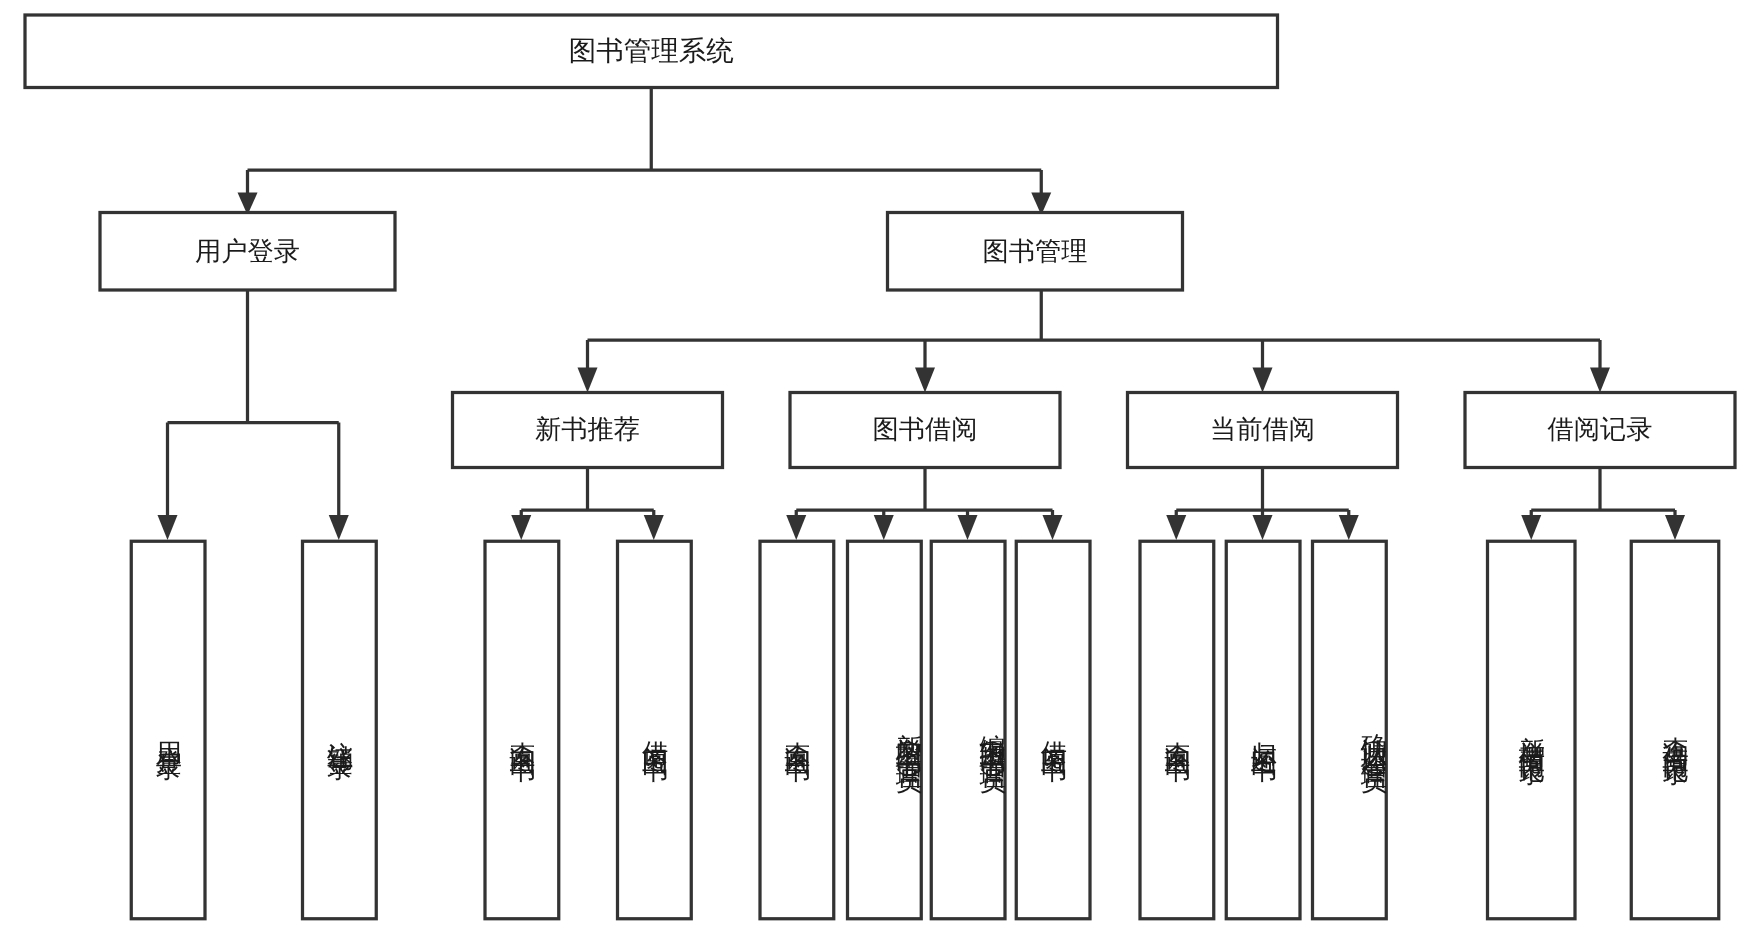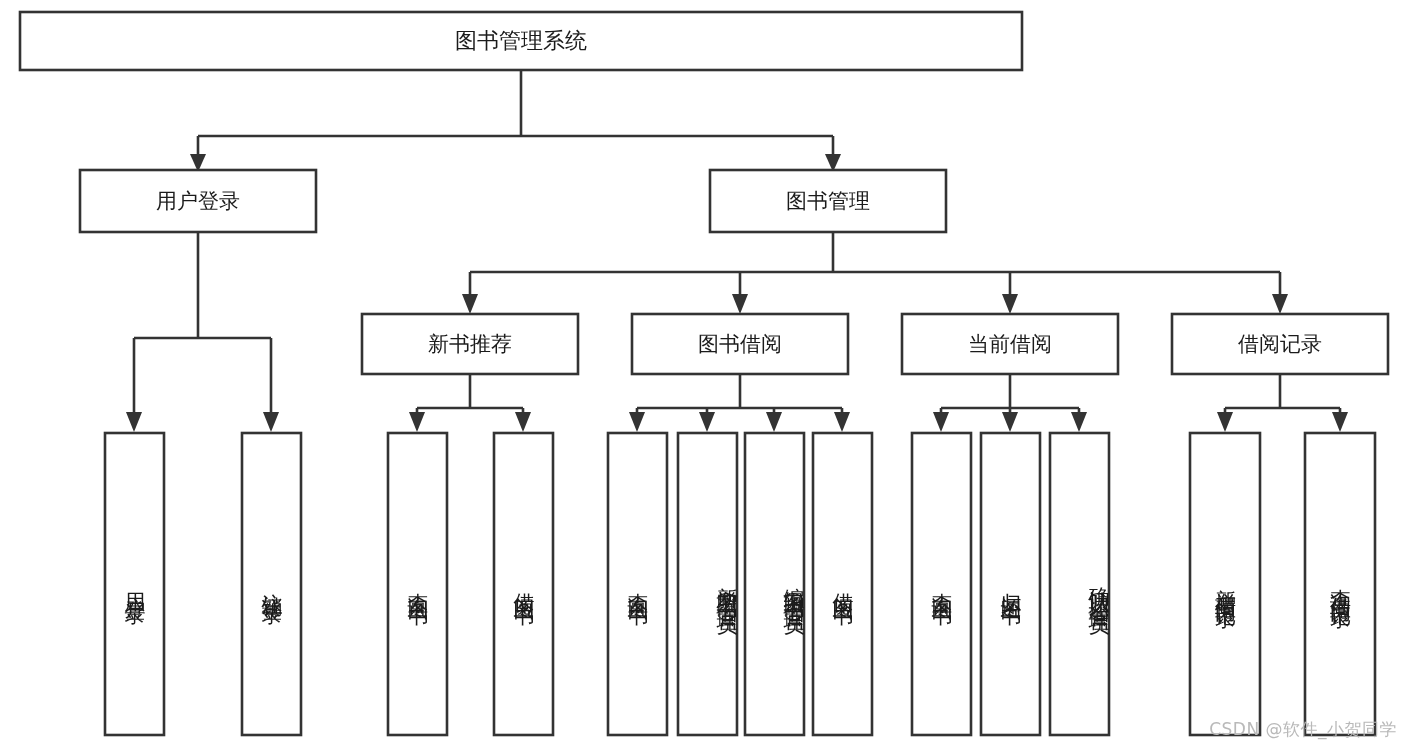--- a/index.html
+++ b/index.html
@@ -203,15 +203,14 @@
   <div class="vlabel" style="left:745px; top:440px; width:59px; height:295px; display:flex; align-items:flex-start; justify-content:center;">编辑图书（管理员）</div>
   <div class="vlabel" style="left:813px; top:433px; width:59px; height:302px; display:flex; align-items:center; justify-content:center;">借阅图书</div>
 
   <div class="vlabel" style="left:912px; top:433px; width:59px; height:302px; display:flex; align-items:center; justify-content:center;">查询图书</div>
   <div class="vlabel" style="left:981px; top:433px; width:59px; height:302px; display:flex; align-items:center; justify-content:center;">归还图书</div>
   <div class="vlabel" style="left:1050px; top:440px; width:59px; height:295px; display:flex; align-items:flex-start; justify-content:center;">确认归还（管理员）</div>
 
   <div class="vlabel" style="left:1190px; top:433px; width:70px; height:302px; display:flex; align-items:center; justify-content:center;">新增借阅记录</div>
   <div class="vlabel" style="left:1305px; top:433px; width:70px; height:302px; display:flex; align-items:center; justify-content:center;">查询借阅记录</div>
 
-  <div class="watermark">CSDN @软件_小贺同学</div>
 
 </div>
 
 </body></html>

